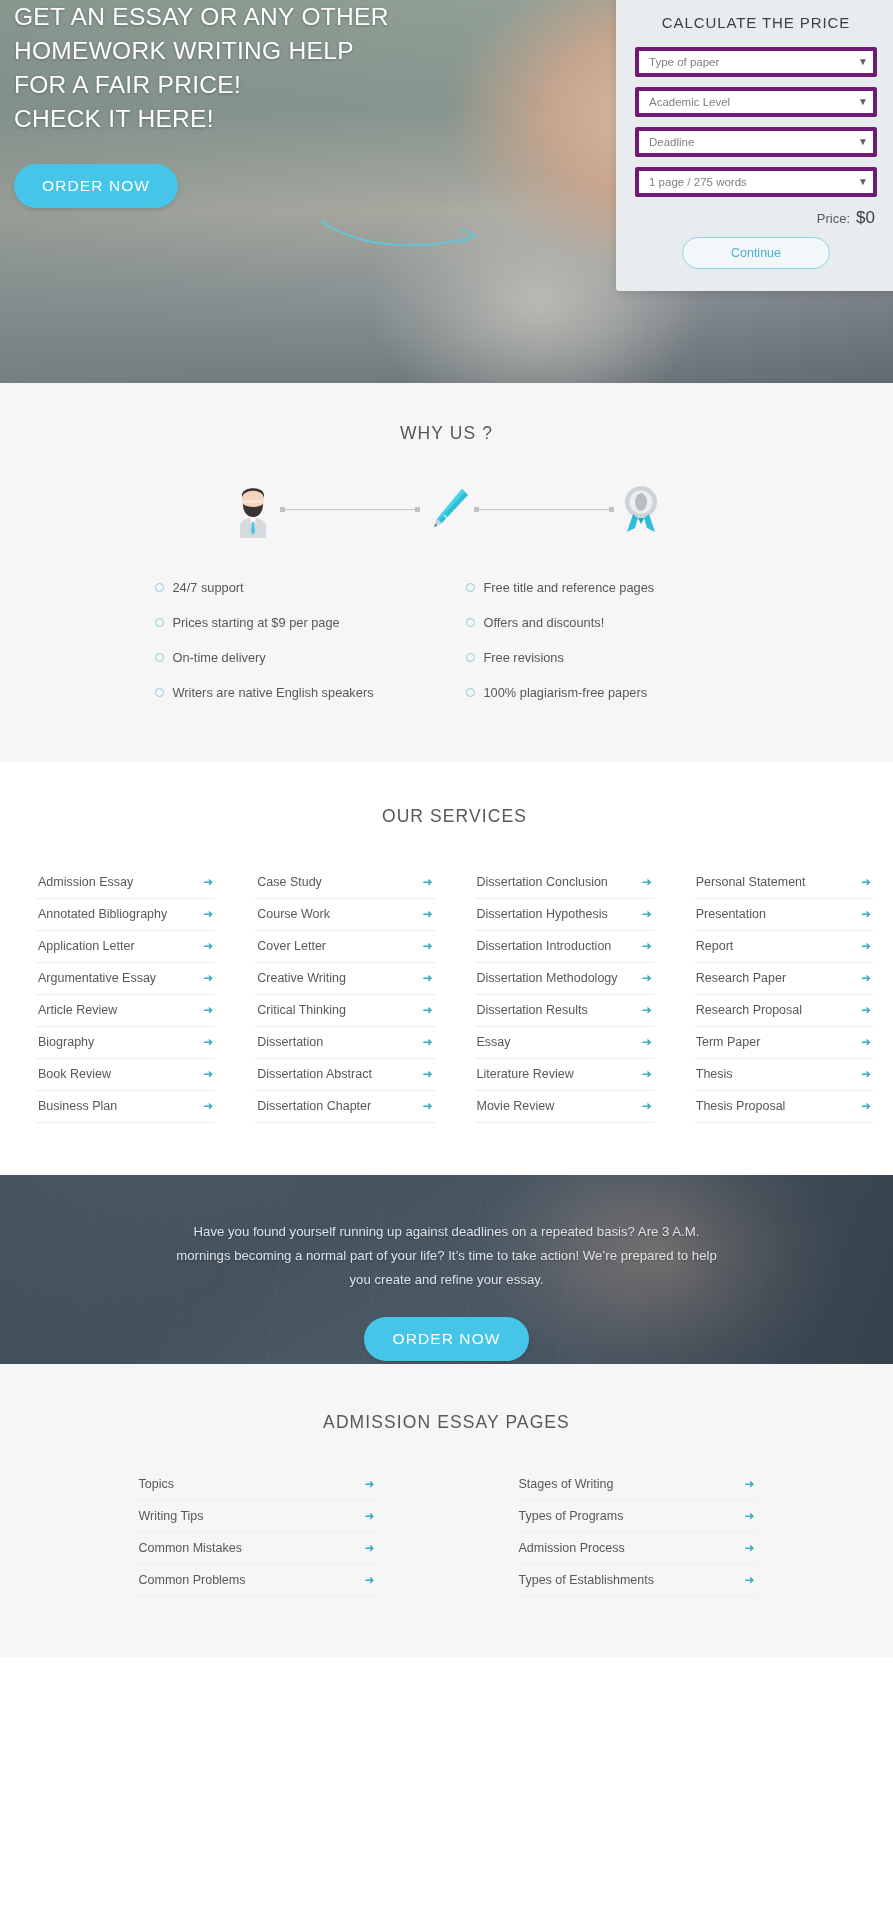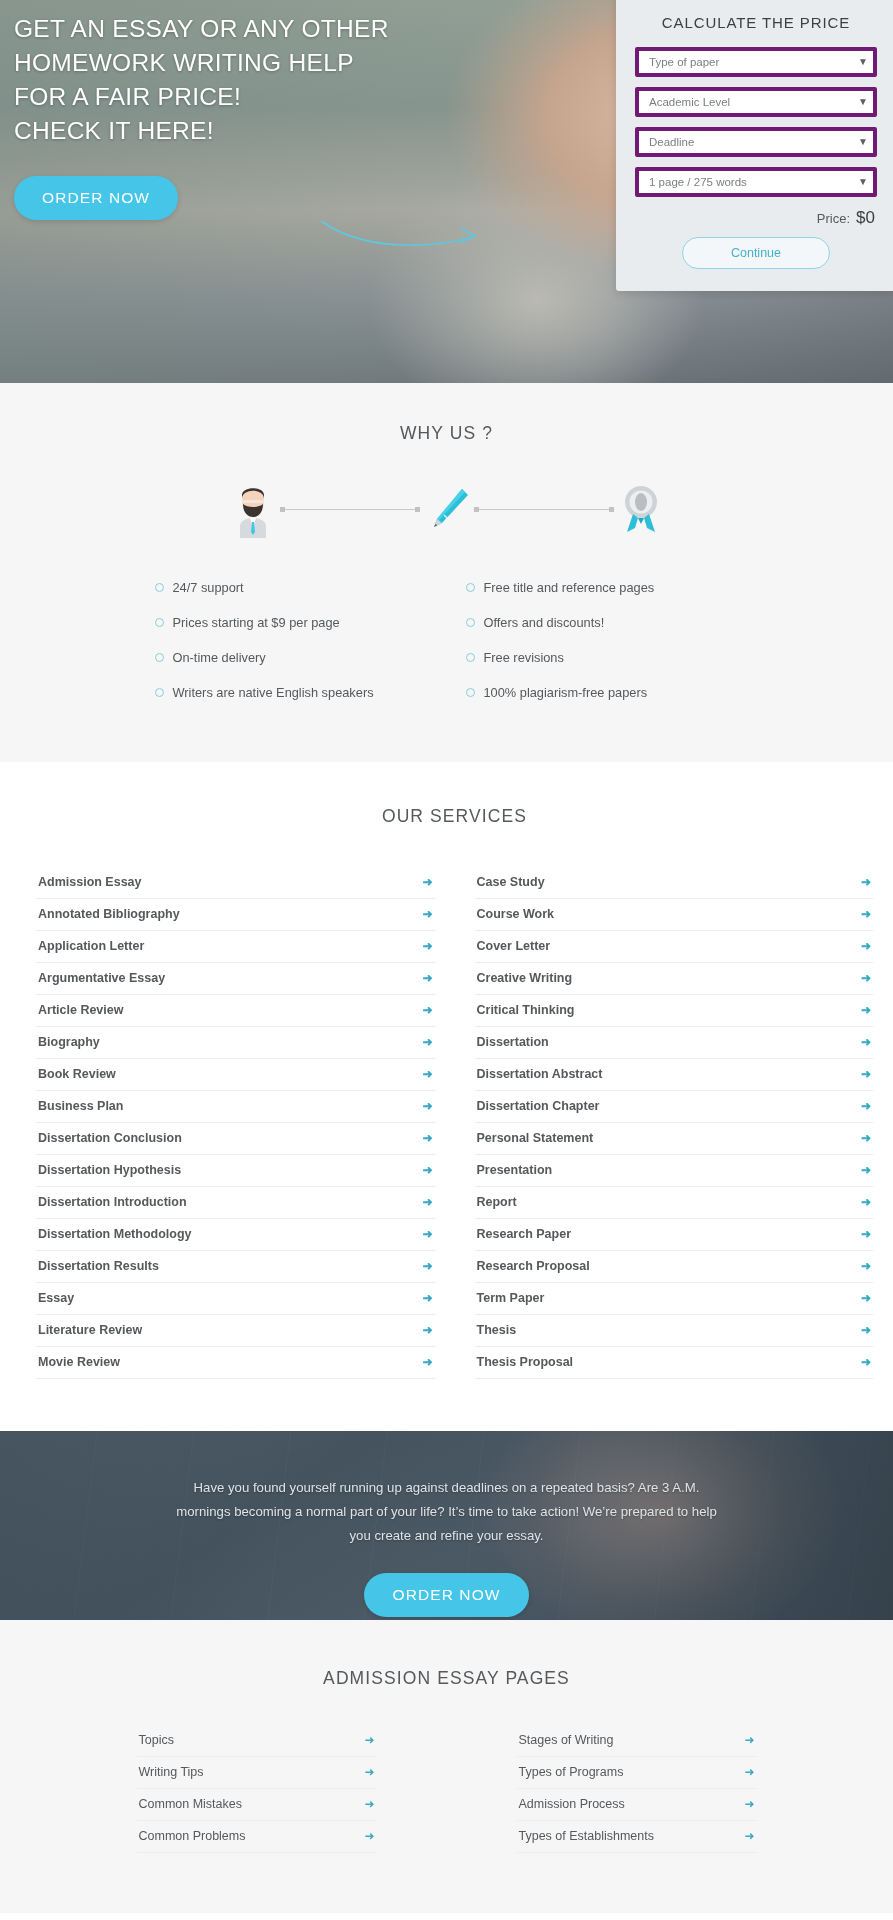--- a/index.html
+++ b/index.html
@@ -28,21 +28,21 @@
       linear-gradient(180deg, #9aa89c 0%, #8b9a93 28%, #b9b5ab 55%, #8e9499 78%, #6f777c 100%);
   }
   .hero-photo::after{
     content:"";
     position:absolute; inset:0;
     background:
       linear-gradient(105deg, rgba(120,135,130,.55) 0%, rgba(120,135,130,.30) 42%, rgba(90,105,115,.10) 70%, rgba(60,72,80,.28) 100%);
   }
   .hero-wrap { position:relative; height:100%; }
 
-  .hero-copy { position:absolute; left:14px; top:12px; width:420px; }
+  .hero-copy { position:absolute; left:14px; top:0; width:420px; }
   .hero-title {
     font-size:24.5px;
     line-height:34px;
     letter-spacing:.3px;
     color:#ffffff;
     font-weight:400;
     text-shadow:0 1px 3px rgba(0,0,0,.28);
   }
   .hero-title span { display:block; white-space:nowrap; }
   .order-btn {
@@ -161,27 +161,26 @@
   .benefit { display:flex; align-items:center; gap:9px; font-size:12.8px; color:#55595c; }
   .b-dot {
     width:9px; height:9px; border-radius:50%;
     border:1.4px solid #86cdd8; flex:none;
   }
 
   
   .services { background:#ffffff; padding:44px 0 52px 16px; }
   .grid4 {
     display:grid;
-    grid-template-columns:repeat(2,1fr);
+    grid-template-columns:repeat(4,1fr);
     column-gap:40px;
     width:865px;
     margin:40px auto 0 auto;
     padding:0 14px;
     align-items:start;
-    font-weight:bold;
   }
   .col { display:flex; flex-direction:column; }
   .link-row {
     display:flex; align-items:flex-start; justify-content:space-between;
     gap:8px;
     border-bottom:1px solid #ececec;
     padding:6px 2px 7px 2px;
     min-height:28px;
     cursor:pointer;
   }

